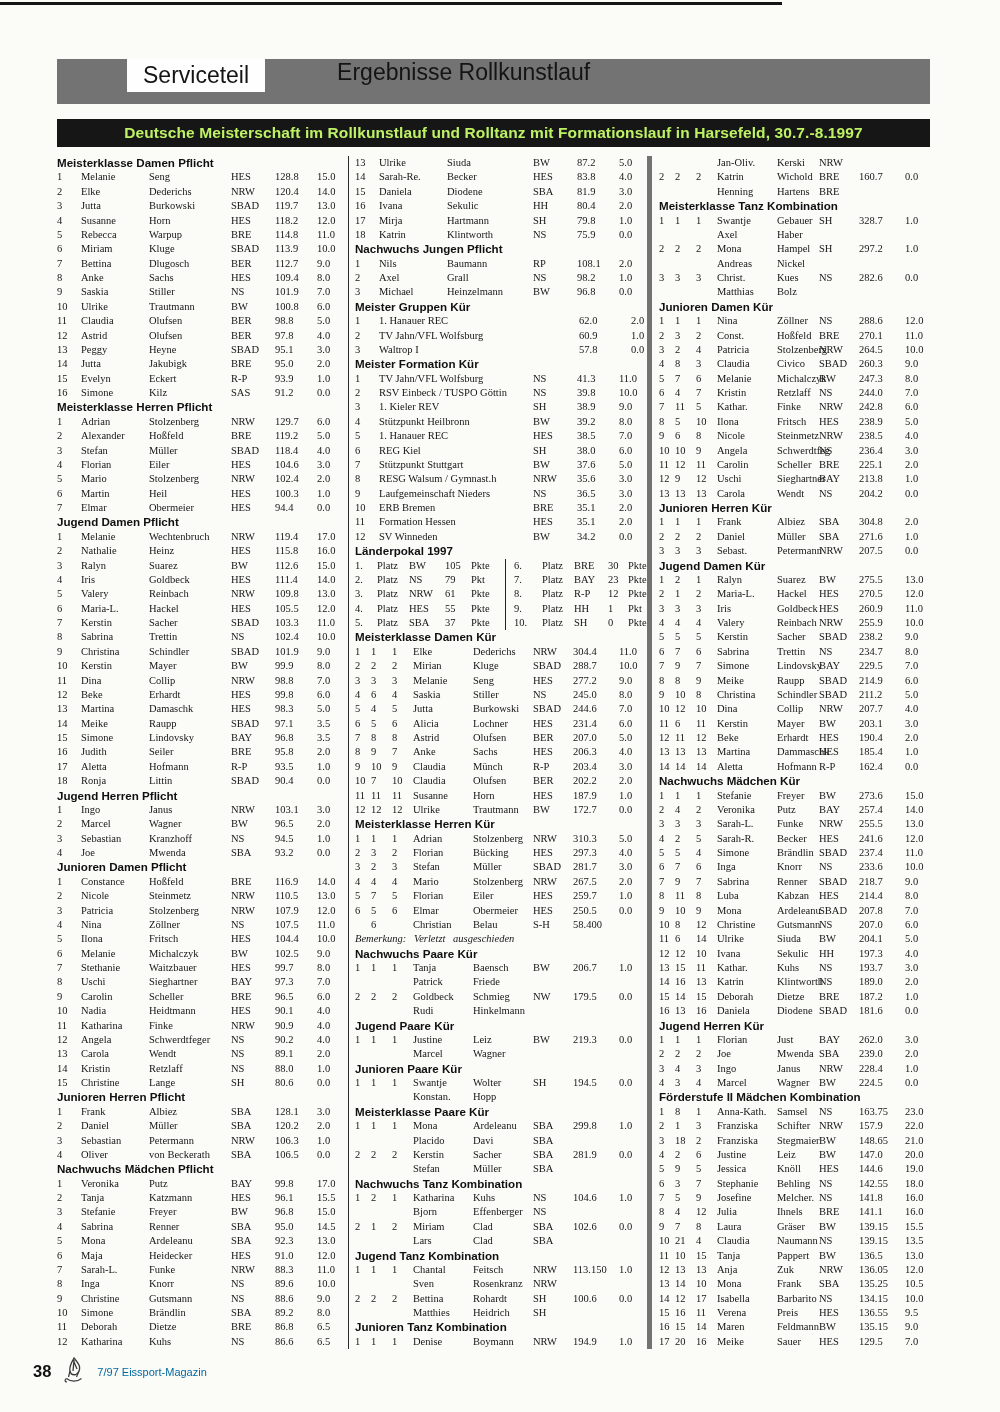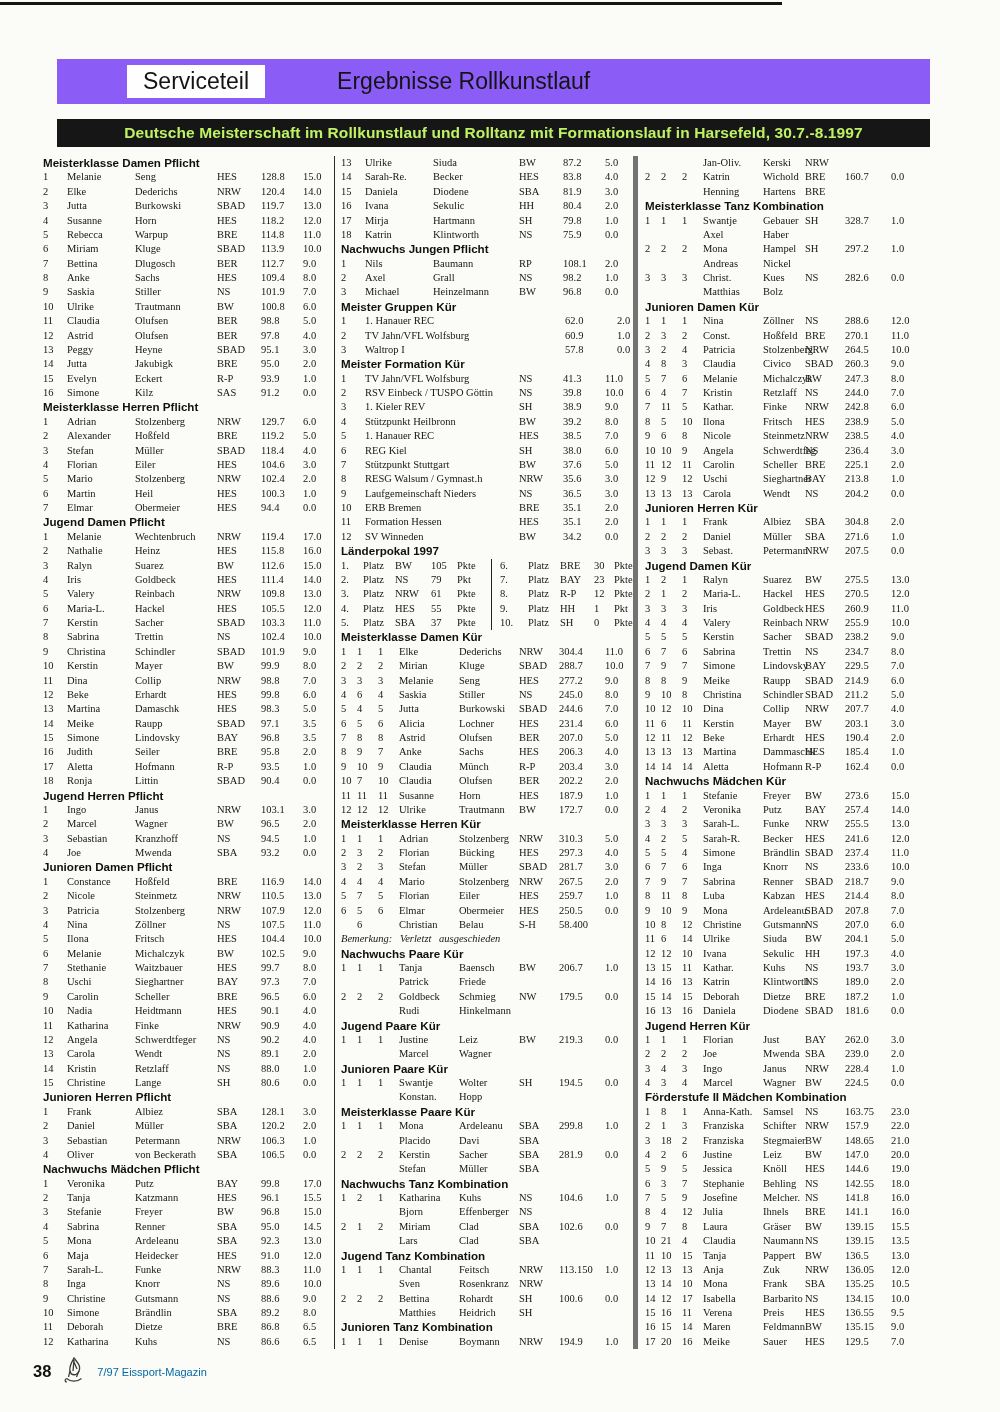--- a/index.html
+++ b/index.html
@@ -2,27 +2,27 @@
 <html><head>
 <meta charset="utf-8">
 <style>
   html,body{margin:0;padding:0}
   body{
     width:1000px;height:1412px;position:relative;overflow:hidden;
     background:#fbfbf8;color:#161616;
     font-family:"Liberation Serif",serif;
   }
   .top-rule{position:absolute;top:2px;left:0;width:782px;height:3px;background:#151515}
-  .band{position:absolute;left:57px;top:59px;width:873px;height:45px;background:#8b5cf6;display:flex;align-items:center}
+  .band{position:absolute;left:57px;top:59px;width:873px;height:45px;background:#737373;display:flex;align-items:flex-start}
   .service-box{background:#fefefe;padding:3px 16px;margin-left:70px;font-family:"Liberation Sans",sans-serif;font-size:23px;color:#141414}
   .band-title{font-family:"Liberation Sans",sans-serif;font-size:23px;color:#141414;margin-left:72px}
   .title-bar{position:absolute;left:57px;top:119px;width:873px;height:28px;background:#161616;color:#bef264;
     font-family:"Liberation Sans",sans-serif;font-weight:bold;font-size:15.5px;
     display:flex;align-items:center;justify-content:center;letter-spacing:.1px;white-space:nowrap}
-  .content{position:absolute;left:43px;top:156px;width:876px;display:flex;align-items:flex-start}
+  .content{position:absolute;left:57px;top:156px;width:876px;display:flex;align-items:flex-start}
   .col{box-sizing:border-box}
   .col-0{width:291px;padding-right:3px}
   .col-1{width:299px;border-left:1px solid #2b2b2b;padding-left:6px}
   .col-2{width:286px;border-left:5px solid #737373;padding-left:7px}
   .sec-h{font-family:"Liberation Sans",sans-serif;font-weight:bold;font-size:11.6px;
     height:14.39px;line-height:14.8px;white-space:nowrap;color:#101010}
   .row{display:flex;height:14.39px;line-height:14.6px;font-size:10.5px;white-space:nowrap}
   .row .c{flex:0 0 auto;overflow:visible}
   .note{font-style:italic;height:14.39px;line-height:14.6px;font-size:10.5px;word-spacing:5px;white-space:nowrap}
   

